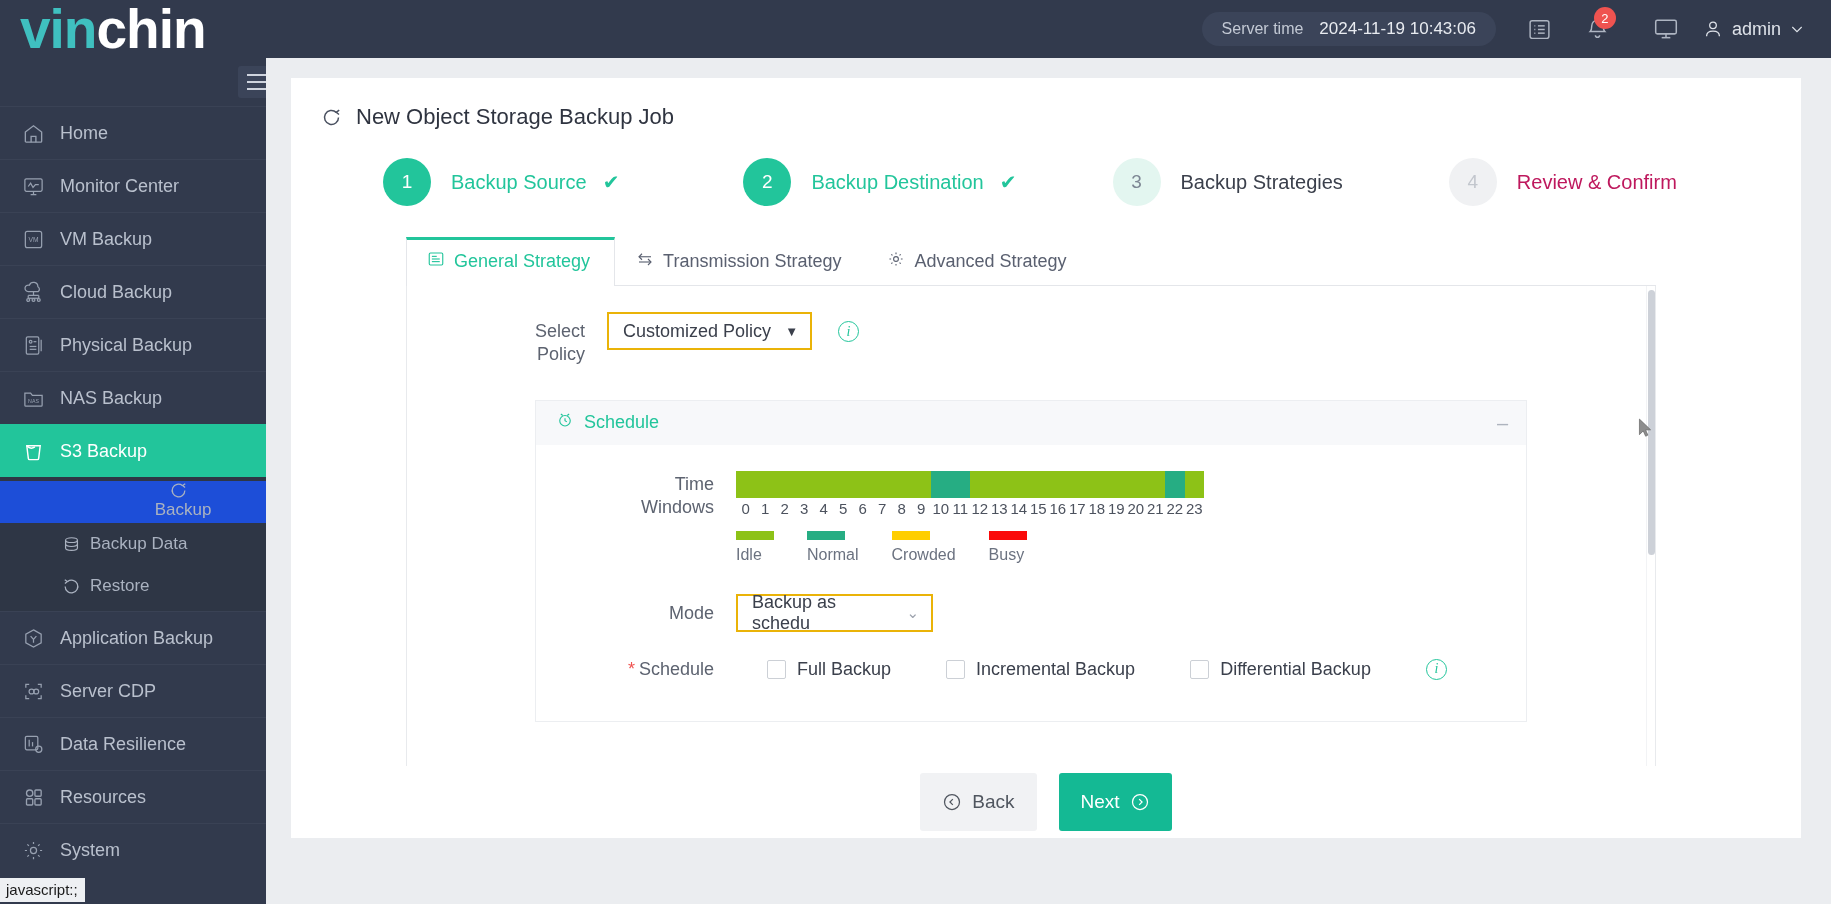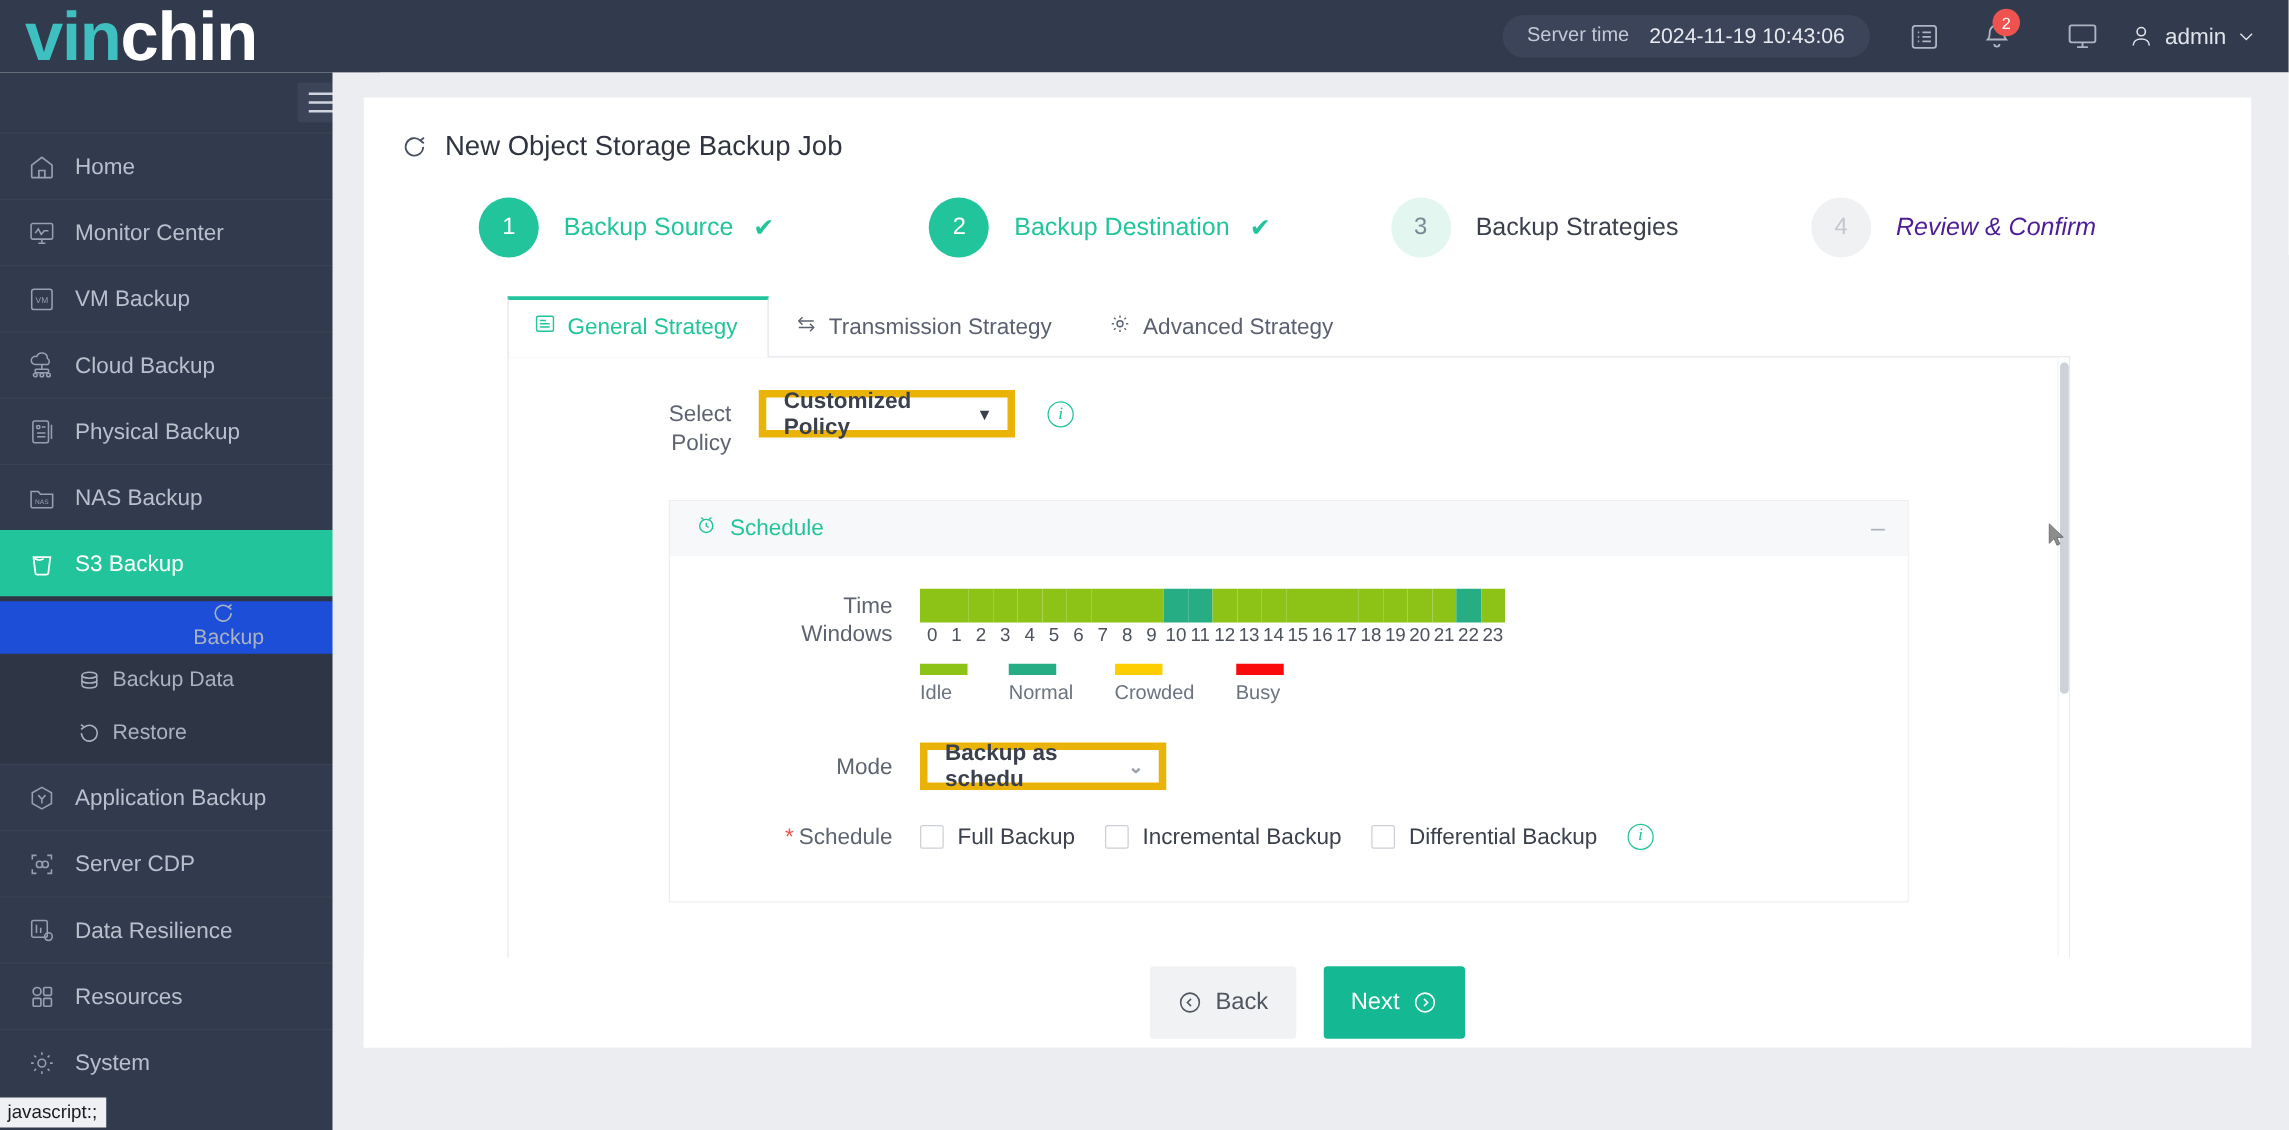--- a/index.html
+++ b/index.html
@@ -121,21 +121,21 @@
     width: 48px; height: 48px; border-radius: 50%;
     display: flex; align-items: center; justify-content: center;
     font-size: 19px;
   }
   .step.done .circle { background: #22c59b; color: #fff; }
   .step.cur  .circle { background: #e3f6f0; color: #7d8794; }
   .step.todo .circle { background: #f0f1f3; color: #c2c6cd; }
   .step .slabel { font-size: 20px; margin-left: 20px; white-space: nowrap; }
   .step.done .slabel { color: #22c59b; }
   .step.cur  .slabel { color: #3b404c; }
-  .step.todo .slabel { color: #4c1d95; font-style: italic; }
+  .step.todo .slabel { color: #be185d; }
   .step .chk { color: #22c59b; font-size: 20px; margin-left: 16px; }
   .gap1 { width: 124px; } .gap2 { width: 96px; } .gap3 { width: 106px; }
 
   
   .tabs {
     margin: 30px 0 0 115px; display: flex; align-items: flex-end;
     border-bottom: 1px solid #e4e6ea; width: 1250px;
   }
   .tab {
     display: flex; align-items: center; gap: 9px;
@@ -158,23 +158,23 @@
   .formbody { flex: 1; padding: 26px 0 0 0; position: relative; }
 
   .row { display: flex; align-items: flex-start; }
   .row-label {
     width: 200px; text-align: right; padding-right: 22px;
     font-size: 18px; color: #5d6370; line-height: 1.3; padding-top: 8px;
   }
   .row-label .req { color: #ef5350; margin-right: 4px; }
 
   .select {
-    border: 6px solid #eab308; background: #fff; height: 38px;
+    border: 2px solid #eab308; background: #fff; height: 38px;
     display: flex; align-items: center; justify-content: space-between;
-    padding: 0 12px 0 14px; font-size: 18px; color: #3b404c; font-weight: bold;
+    padding: 0 12px 0 14px; font-size: 18px; color: #3b404c;
   }
   .sel-policy { width: 205px; }
   .sel-mode { width: 197px; }
   .caret-solid { font-size: 13px; color: #3b404c; margin-left: 12px; }
   .caret-thin { color: #9aa0ab; font-size: 15px; margin-left: 10px; }
   .info-ico {
     width: 21px; height: 21px; border-radius: 50%;
     border: 1.5px solid #22c59b; color: #22c59b;
     font-size: 14px; display: flex; align-items: center;
     justify-content: center; font-style: italic;
@@ -669,21 +669,21 @@
               </div>
 
               <div class="row" style="margin-top:30px;">
                 <div class="row-label">Mode</div>
                 <div class="select sel-mode">
                   <span>Backup as schedu</span>
                   <span class="caret-thin">⌄</span>
                 </div>
               </div>
 
-              <div class="row" style="margin-top:26px; align-items:center;">
+              <div class="row" style="margin-top:26px; align-items:center;gap:31px;">
                 <div class="row-label" style="padding-top:0;">
                   <span class="req">*</span><span>Schedule</span>
                 </div>
                 <div class="cbrow">
                   <span class="cb"></span>
                   <span class="cbtxt">Full Backup</span>
                 </div>
                 <div class="cbrow">
                   <span class="cb"></span>
                   <span class="cbtxt">Incremental Backup</span>

